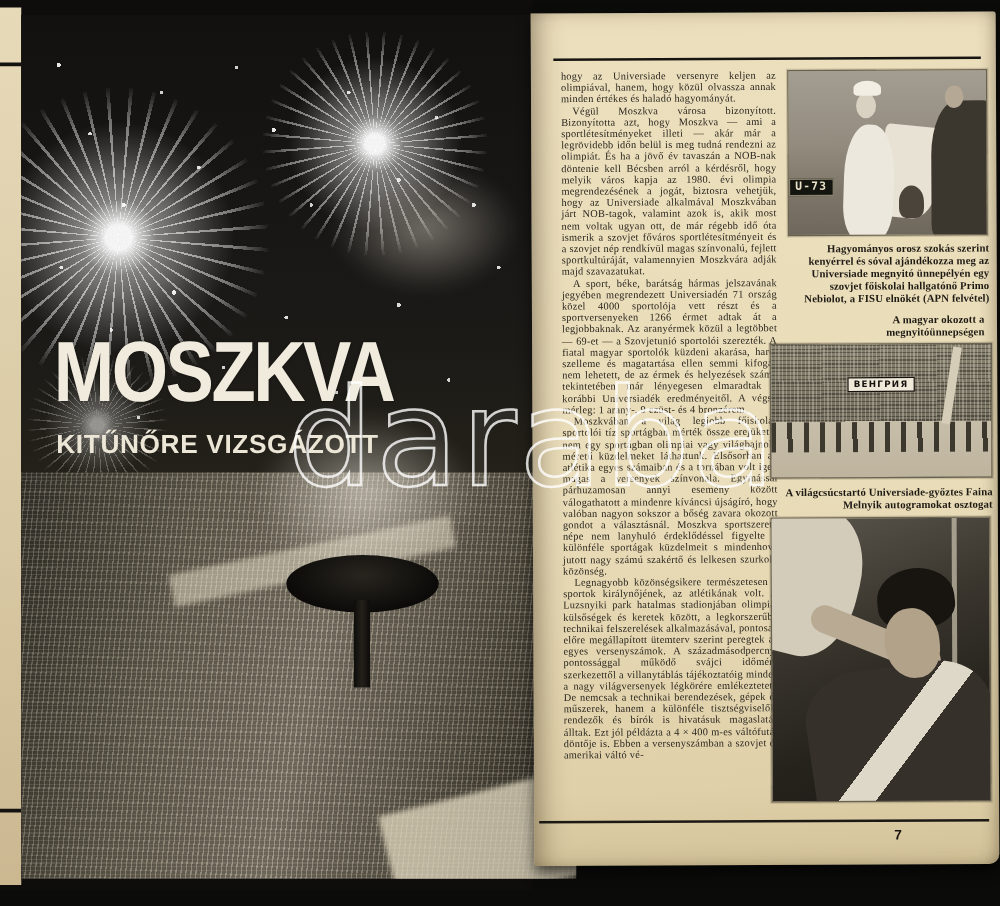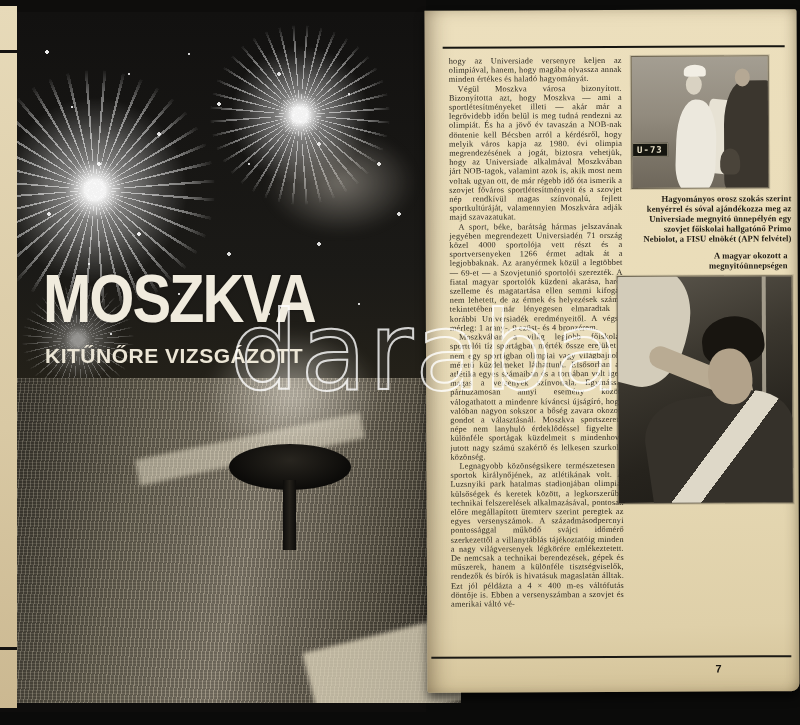--- a/index.html
+++ b/index.html
@@ -86,21 +86,21 @@
   #text-col p{margin:0;}
   #text-col p + p{text-indent:9px;}
 
   #photo-col{width:168px;position:relative;}
   .bw-photo{position:relative;overflow:hidden;border:1px solid #6a6250;
             box-shadow:0 0 0 1px rgba(20,18,14,.15);}
   .caption{font-size:8.6px;line-height:10px;font-weight:bold;text-align:right;color:#1e1a14;
            letter-spacing:.1px;}
 
   
-  #photo-1{margin-left:3px;width:138px;height:133px;
+  #photo-1{margin-left:3px;width:160px;height:133px;
     background:linear-gradient(180deg,#a49e92 0%,#928b7e 45%,#7c7568 75%,#6e675b 100%);}
   #p1-woman-dress{position:absolute;left:44px;bottom:-4px;width:40px;height:92px;background:#ece8dd;
     border-radius:45% 45% 30% 30%;transform:rotate(2deg);}
   #p1-woman-head{position:absolute;left:54px;top:18px;width:16px;height:20px;background:#d9d2c2;
     border-radius:50%;}
   #p1-headdress{position:absolute;left:52px;top:8px;width:22px;height:12px;background:#f2eee4;
     border-radius:50% 50% 20% 20%;}
   #p1-man{position:absolute;right:-8px;top:24px;width:52px;height:110px;background:#3b362e;
     border-radius:40% 20% 10% 10%;}
   #p1-man-head{position:absolute;right:18px;top:12px;width:15px;height:18px;background:#b5a894;
@@ -181,39 +181,45 @@
       <div id="cauldron-stem"></div>
       <div id="left-title">MOSZKVA</div>
       <div id="left-subtitle">KITŰNŐRE VIZSGÁZOTT</div>
     </div>
   </div>
 
   <div id="right-page">
     <div id="top-rule"></div>
     <div id="columns">
       <div id="text-col">
-        <p>hogy az Universiade versenyre keljen az olimpiával, hanem, hogy magába olvassza annak minden értékes és haladó hagyományát.</p>
+        <p>hogy az Universiade versenyre keljen az olimpiával, hanem, hogy közül olvassza annak minden értékes és haladó hagyományát.</p>
         <p>Végül Moszkva városa bizonyított. Bizonyította azt, hogy Moszkva — ami a sportlétesítményeket illeti — akár már a legrövidebb időn belül is meg tudná rendezni az olimpiát. És ha a jövő év tavaszán a NOB-nak döntenie kell Bécsben arról a kérdésről, hogy melyik város kapja az 1980. évi olimpia megrendezésének a jogát, biztosra vehetjük, hogy az Universiade alkalmával Moszkvában járt NOB-tagok, valamint azok is, akik most nem voltak ugyan ott, de már régebb idő óta ismerik a szovjet főváros sportlétesítményeit és a szovjet nép rendkívül magas színvonalú, fejlett sportkultúráját, valamennyien Moszkvára adják majd szavazatukat.</p>
         <p>A sport, béke, barátság hármas jelszavának jegyében megrendezett Universiadén 71 ország közel 4000 sportolója vett részt és a sportversenyeken 1266 érmet adtak át a legjobbaknak. Az aranyérmek közül a legtöbbet — 69-et — a Szovjetunió sportolói szerezték. A fiatal magyar sportolók küzdeni akarása, harci szelleme és magatartása ellen semmi kifogás nem lehetett, de az érmek és helyezések száma tekintetében már lényegesen elmaradtak a korábbi Universiadék eredményeitől. A végső mérleg: 1 arany-, 9 ezüst- és 4 bronzérem.</p>
         <p>Moszkvában a világ legjobb főiskolás sportolói tíz sportágban mérték össze erejüket s nem egy sportágban olimpiai vagy világbajnoki méretű küzdelmeket láthattunk. Elsősorban az atlétika egyes számaiban és a tornában volt igen magas a versenyek színvonala. Egymással párhuzamosan annyi esemény között válogathatott a mindenre kíváncsi újságíró, hogy valóban nagyon sokszor a bőség zavara okozott gondot a választásnál. Moszkva sportszerető népe nem lanyhuló érdeklődéssel figyelte a különféle sportágak küzdelmeit s mindenhova jutott nagy számú szakértő és lelkesen szurkoló közönség.</p>
         <p>Legnagyobb közönségsikere természetesen a sportok királynőjének, az atlétikának volt. A Luzsnyiki park hatalmas stadionjában olimpiai külsőségek és keretek között, a legkorszerűbb technikai felszerelések alkalmazásával, pontosan előre megállapított ütemterv szerint peregtek az egyes versenyszámok. A századmásodpercnyi pontossággal működő svájci időmérő szerkezettől a villanytáblás tájékoztatóig minden a nagy világversenyek légkörére emlékeztetett. De nemcsak a technikai berendezések, gépek és műszerek, hanem a különféle tisztségviselők, rendezők és bírók is hivatásuk magaslatán álltak. Ezt jól példázta a 4 × 400 m-es váltófutás döntője is. Ebben a versenyszámban a szovjet és amerikai váltó vé-</p>
       </div>
       <div id="photo-col">
         <div class="bw-photo" id="photo-1">
           <div id="p1-cloth"></div>
           <div id="p1-woman-dress"></div>
           <div id="p1-woman-head"></div>
           <div id="p1-headdress"></div>
           <div id="p1-man"></div>
           <div id="p1-man-head"></div>
           <div id="p1-bread"></div>
           <div id="p1-scoreboard">U-73</div>
         </div>
         <div class="caption" id="caption-1">Hagyományos orosz szokás szerint kenyérrel és sóval ajándékozza meg az Universiade megnyitó ünnepélyén egy szovjet főiskolai hallgatónő Primo Nebiolot, a FISU elnökét (APN felvétel)</div>
         <div class="caption" id="caption-2">A magyar okozott a megnyitóünnepségen</div>
+        <div class="bw-photo" id="photo-2">
+          <div id="p2-figures"></div>
+          <div id="p2-flag"></div>
+          <div id="p2-sign">ВЕНГРИЯ</div>
+        </div>
+        <div class="caption" id="caption-3">A világcsúcstartó Universiade-győztes Faina Melnyik autogramokat osztogat</div>
         <div class="bw-photo" id="photo-3">
           <div id="p3-pole"></div>
           <div id="p3-shirt"></div>
           <div id="p3-arm"></div>
           <div id="p3-jacket"></div>
           <div id="p3-hair"></div>
           <div id="p3-face"></div>
         </div>
       </div>
     </div>

